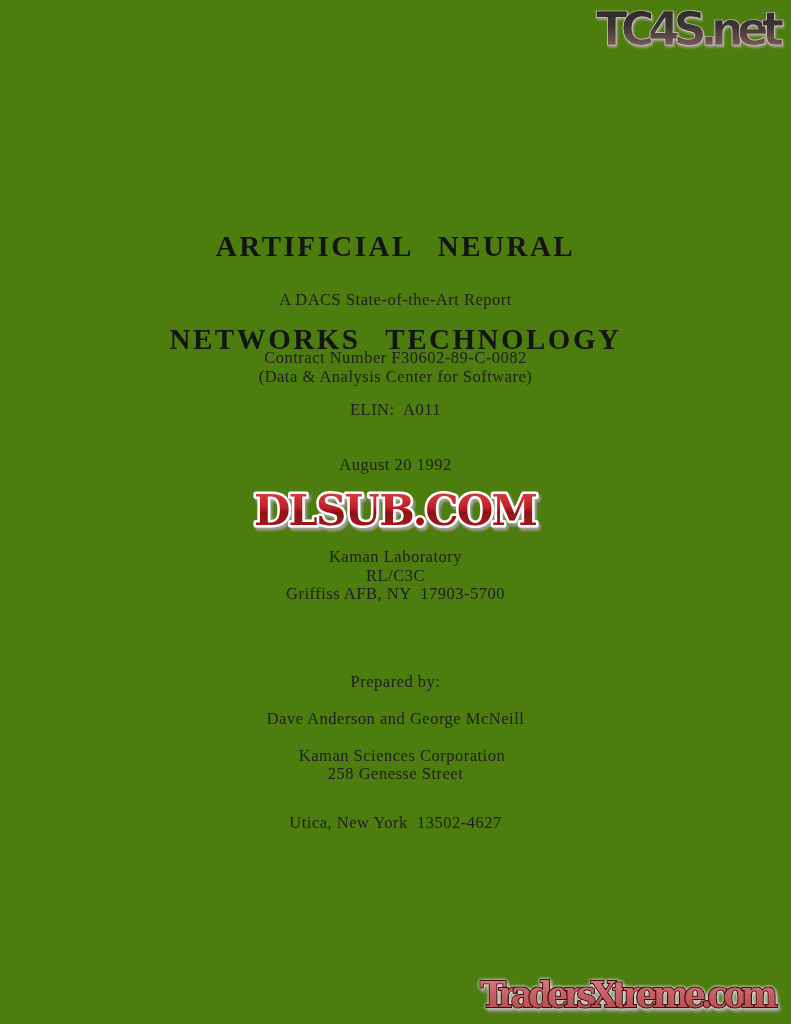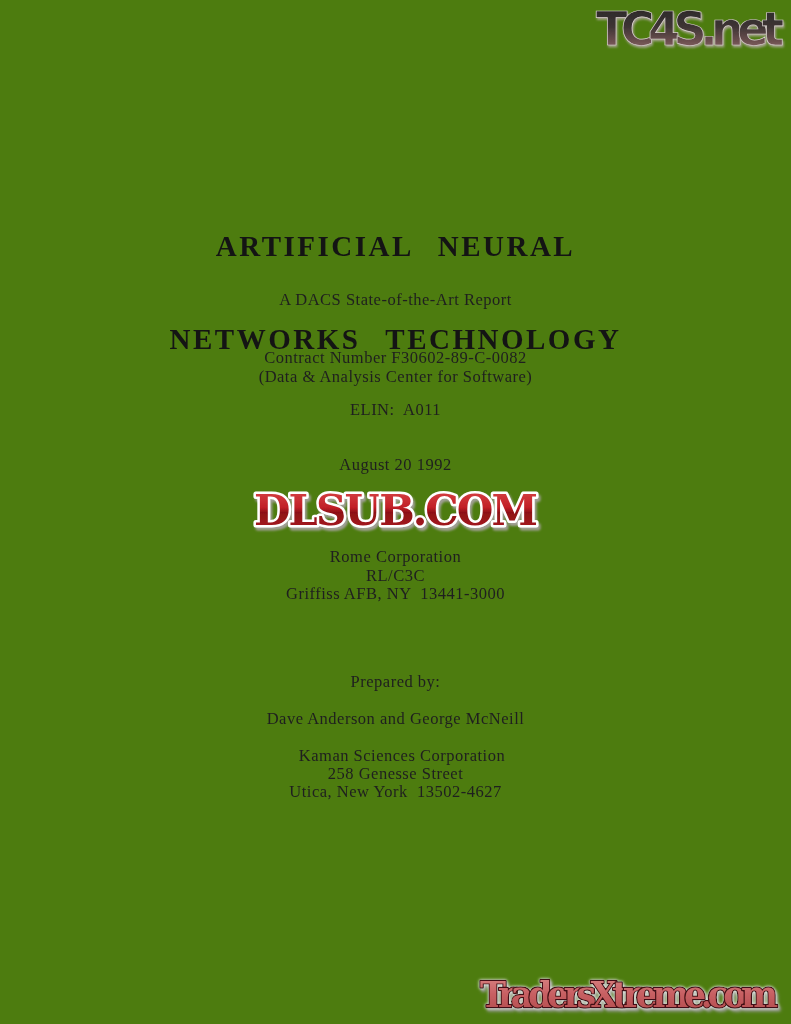--- a/index.html
+++ b/index.html
@@ -46,21 +46,21 @@
   .contract-2    { top: 367px; }
   .elin          { top: 400px; }
   .date          { top: 455px; }
   .org-1         { top: 547px; }
   .org-2         { top: 565.5px; }
   .org-3         { top: 584px; }
   .prepared      { top: 672px; }
   .authors       { top: 709px; }
   .company-1     { top: 746px; margin-left: 13px; }
   .company-2     { top: 764px; }
-  .company-3     { top: 782px; }
+  .company-3     { top: 813px; }
 
   .wm-top {
     position: absolute;
     top: 4px;
     right: 3px;
     width: 196px;
     height: 50px;
   }
   .logo-center {
     position: absolute;
@@ -124,23 +124,23 @@
           <stop offset="1" stop-color="#b01b22"></stop>
         </linearGradient>
         <filter id="f-dlsub" x="-15%" y="-25%" width="130%" height="160%">
           <feDropShadow dx="2" dy="3" stdDeviation="1.3" flood-color="#a9a3a3" flood-opacity="0.9"></feDropShadow>
         </filter>
       </defs>
       <text x="153" y="44" text-anchor="middle" font-family="'DejaVu Serif', serif" font-weight="bold" font-size="42" textLength="284" lengthAdjust="spellingAndGlyphs" fill="url(#g-dlsub)" stroke="#ffffff" stroke-width="5" stroke-linejoin="round" paint-order="stroke" filter="url(#f-dlsub)">DLSUB.COM</text>
     </svg>
   </div>
 
-  <div class="doc-line org-1">Rome Corporation</div>
+  <div class="doc-line org-1">Kaman Laboratory</div>
   <div class="doc-line org-2">RL/C3C</div>
-  <div class="doc-line org-3">Griffiss AFB, NY  13441-3000</div>
+  <div class="doc-line org-3">Griffiss AFB, NY  17903-5700</div>
 
   <div class="doc-line authors">Dave Anderson and George McNeill</div>
   <div class="doc-line prepared">Prepared by:</div>
 
   <div class="doc-line company-1">Kaman Sciences Corporation</div>
   <div class="doc-line company-2">258 Genesse Street</div>
   <div class="doc-line company-3">Utica, New York  13502-4627</div>
 
   <div class="wm-bottom">
     <svg width="312" height="52" viewBox="0 0 312 52">

